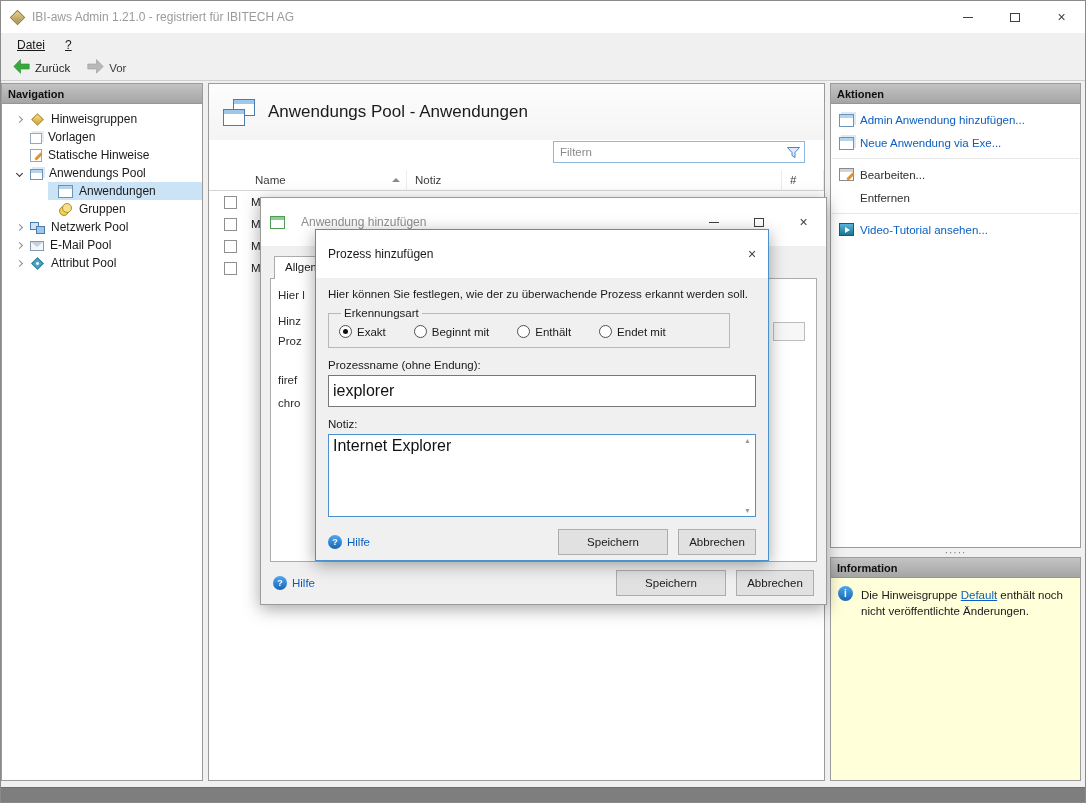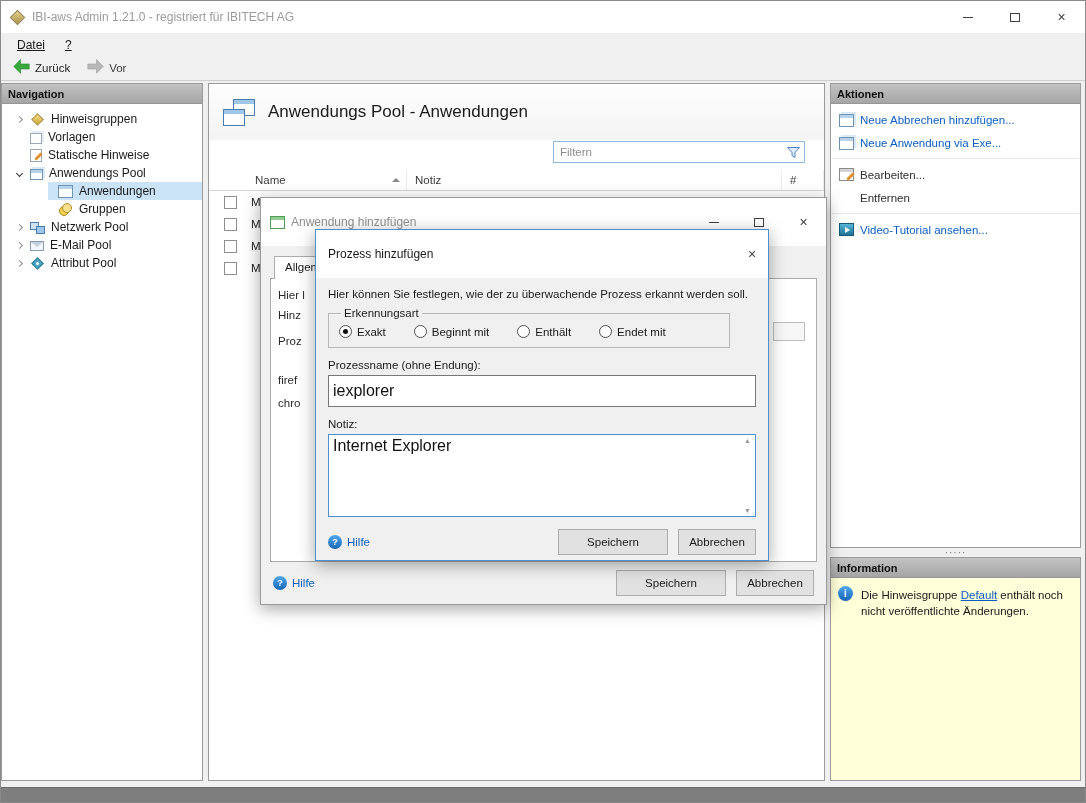--- a/index.html
+++ b/index.html
@@ -99,21 +99,21 @@
   .info-body{flex:1;background:#ffffd9;position:relative;padding:9px 10px 8px 30px;font-size:11.5px;color:#1a1a1a;line-height:1.4;}
   .info-icon{position:absolute;left:7px;top:8px;}
   .icircle{width:15px;height:15px;border-radius:50%;background:linear-gradient(to bottom,#51a8ef,#1667b5);color:#fff;font-size:10px;font-weight:bold;display:flex;align-items:center;justify-content:center;flex:none;}
   .icircle.small{width:14px;height:14px;font-size:9px;}
   .info-link{color:#0b5fc0;text-decoration:underline;}
 
   .statusbar{height:17px;background:#7e7e7e;border-top:1px solid #6d6d6d;}
 
   
   .dialog{position:absolute;background:#f0f0f0;box-shadow:0 4px 16px rgba(0,0,0,0.35);}
-  .dlg-titlebar{height:48px;background:#fff;display:flex;align-items:center;padding-left:9px;gap:6px;flex:none;}
+  .dlg-titlebar{height:48px;background:#fff;display:flex;align-items:center;padding-left:9px;gap:16px;flex:none;}
   .dlg-title{font-size:12px;}
   .dlg1{left:259px;top:196px;width:567px;height:408px;border:1px solid #9b9b9b;z-index:10;display:flex;flex-direction:column;}
   .dlg1 .dlg-title{color:#8f8f8f;}
   .dlg1 .wc{width:45px;}
   .dlg1-body{flex:1;position:relative;background:#f0f0f0;}
   .tab{position:absolute;left:13px;top:10px;height:23px;background:#fff;border:1px solid #acacac;border-bottom:none;padding:4px 10px 0;font-size:11.5px;z-index:2;}
   .content-box{position:absolute;left:9px;top:32px;right:9px;bottom:42px;background:#fff;border:1px solid #acacac;}
   .frag{position:absolute;left:7px;font-size:11.5px;color:#2b2b2b;white-space:nowrap;}
   .frag-box{position:absolute;left:502px;top:43px;width:32px;height:19px;border:1px solid #bdbdbd;background:#f7f7f7;}
   .dlg1-footer{position:absolute;left:0;right:0;bottom:0;height:42px;display:flex;align-items:center;padding:0 12px;gap:10px;}
@@ -319,21 +319,21 @@
           <span></span>
       </div>
     </div>
 
     <div class="right-col">
       <div class="panel actions-panel">
         <div class="panel-header">Aktionen</div>
         <div class="action-group">
           <div class="action-item">
             <span class="aicon i-winstack"></span>
-            <span class="alabel link">Neue Abbrechen hinzufügen...</span>
+            <span class="alabel link">Admin Anwendung hinzufügen...</span>
           </div>
           <div class="action-item">
             <span class="aicon i-winstack"></span>
             <span class="alabel link">Neue Anwendung via Exe...</span>
           </div>
         </div>
         <div class="action-group">
           <div class="action-item">
             <span class="aicon ai-edit"></span>
             <span class="alabel plain">Bearbeiten...</span>
@@ -377,21 +377,21 @@
         <div class="wc">
             <span class="box"></span>
           </div>
         <div class="wc close">×</div>
       </div>
     </div>
     <div class="dlg1-body">
       <div class="tab">Allgemein</div>
       <div class="content-box">
         <span class="frag" style="top:10px">Hier l</span>
-        <span class="frag" style="top:30px">Hinz</span>
+        <span class="frag" style="top:36px">Hinz</span>
         <span class="frag" style="top:56px">Proz</span>
         <span class="frag" style="top:95px">firef</span>
         <span class="frag" style="top:118px">chro</span>
         <span class="frag-box"></span>
       </div>
       <div class="dlg1-footer">
         <span class="help-link">
           <span class="icircle small">?</span>
           <span>Hilfe</span>
         </span>

